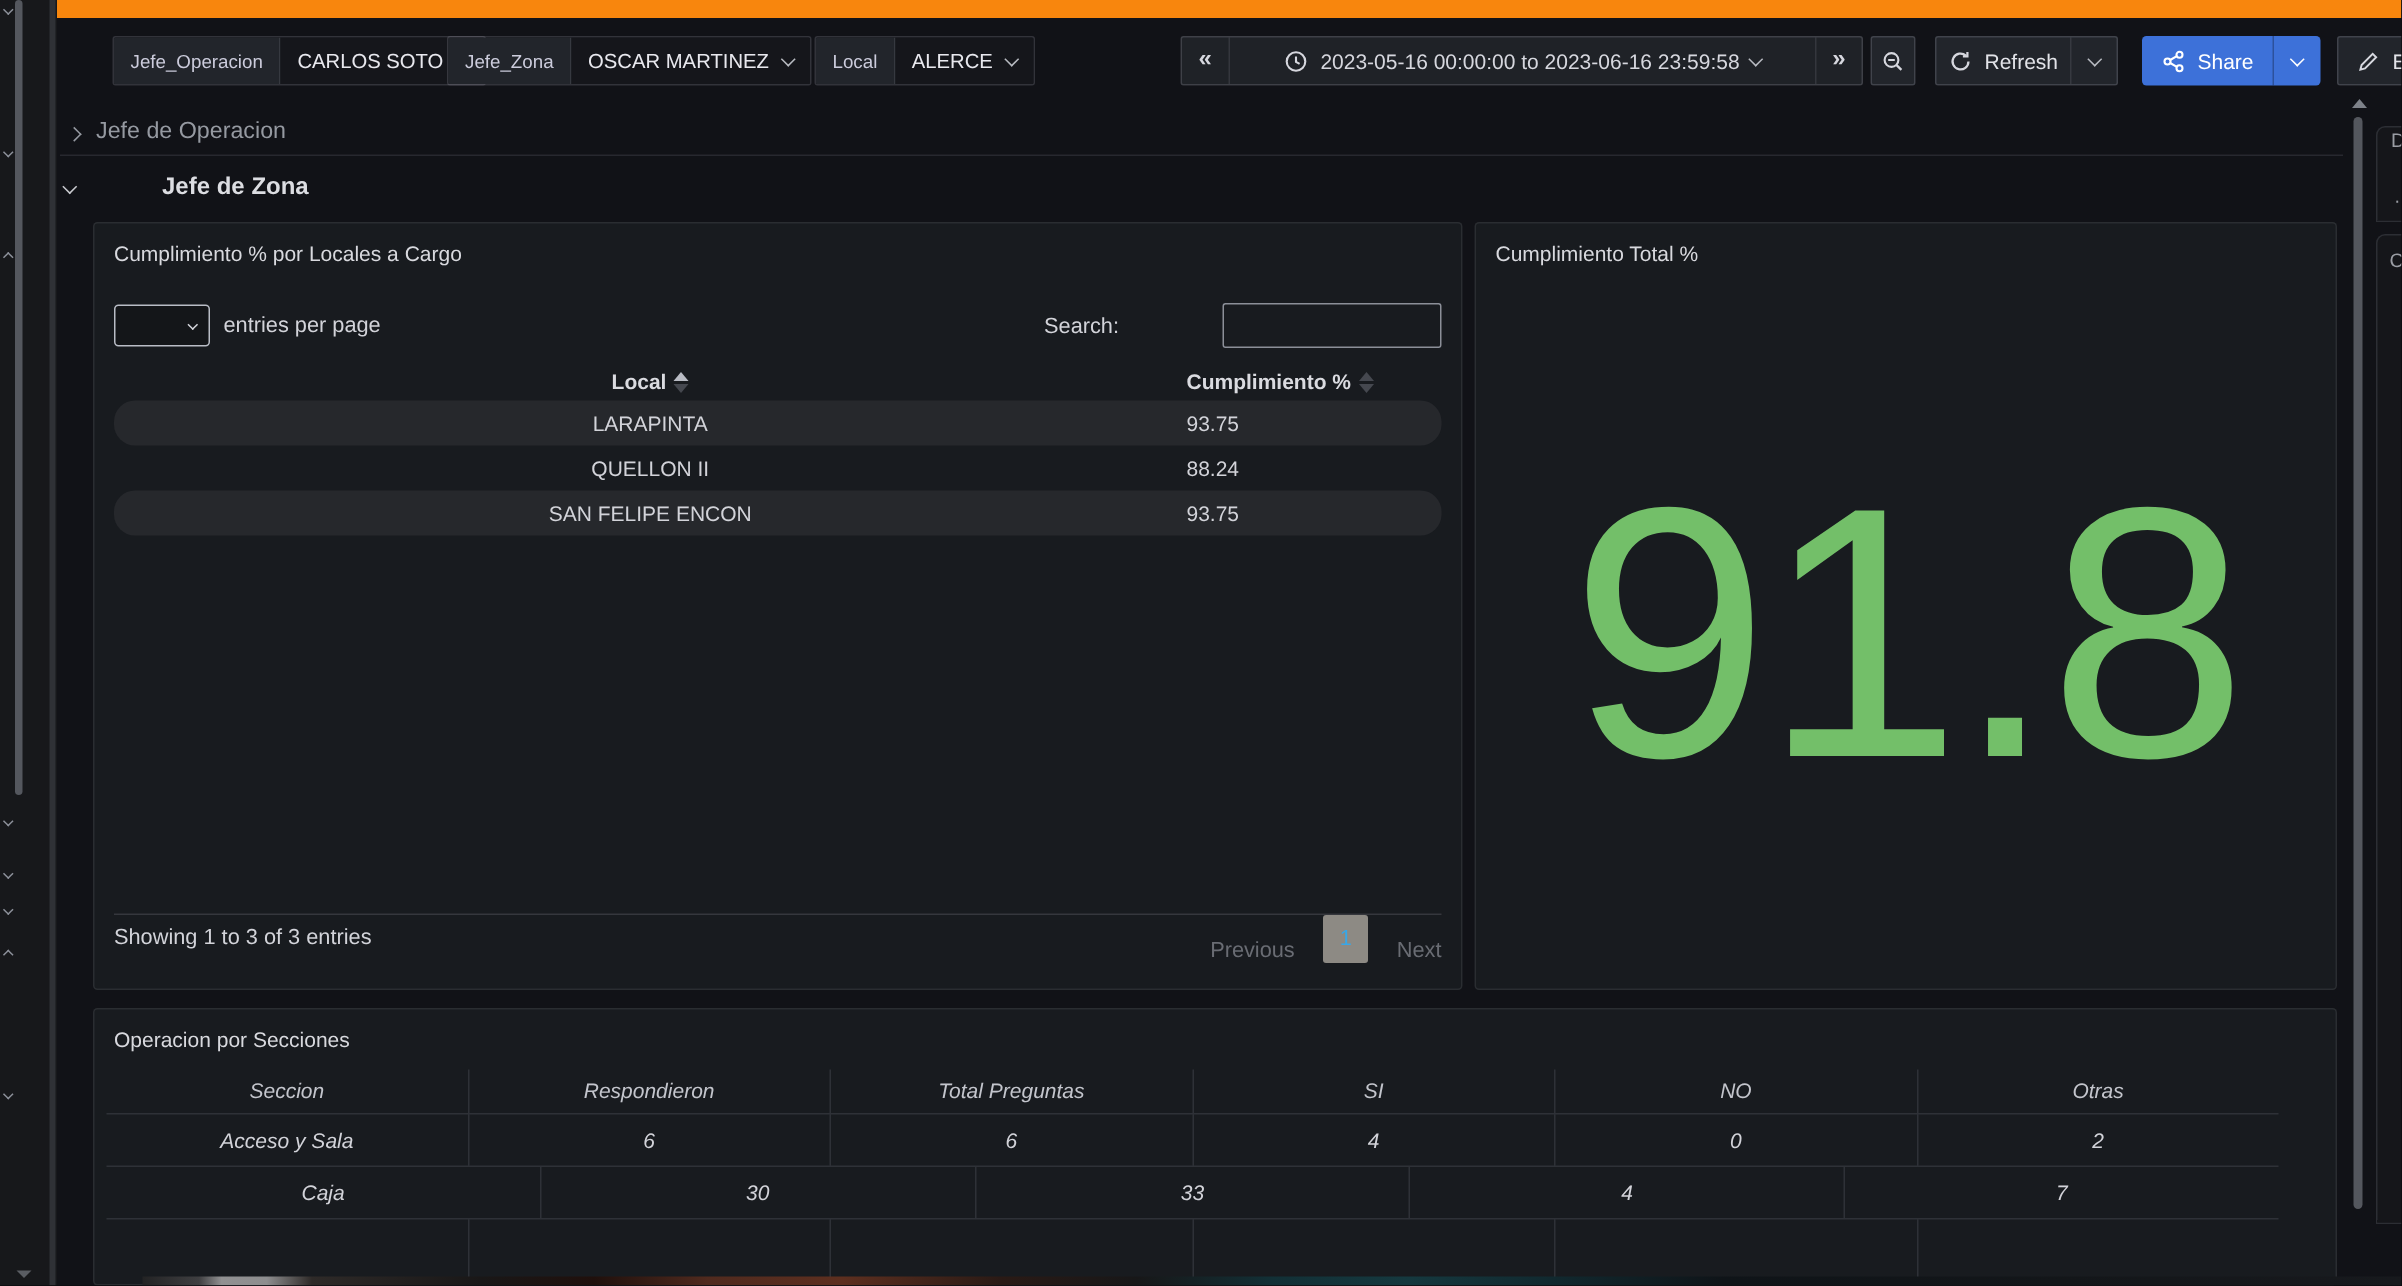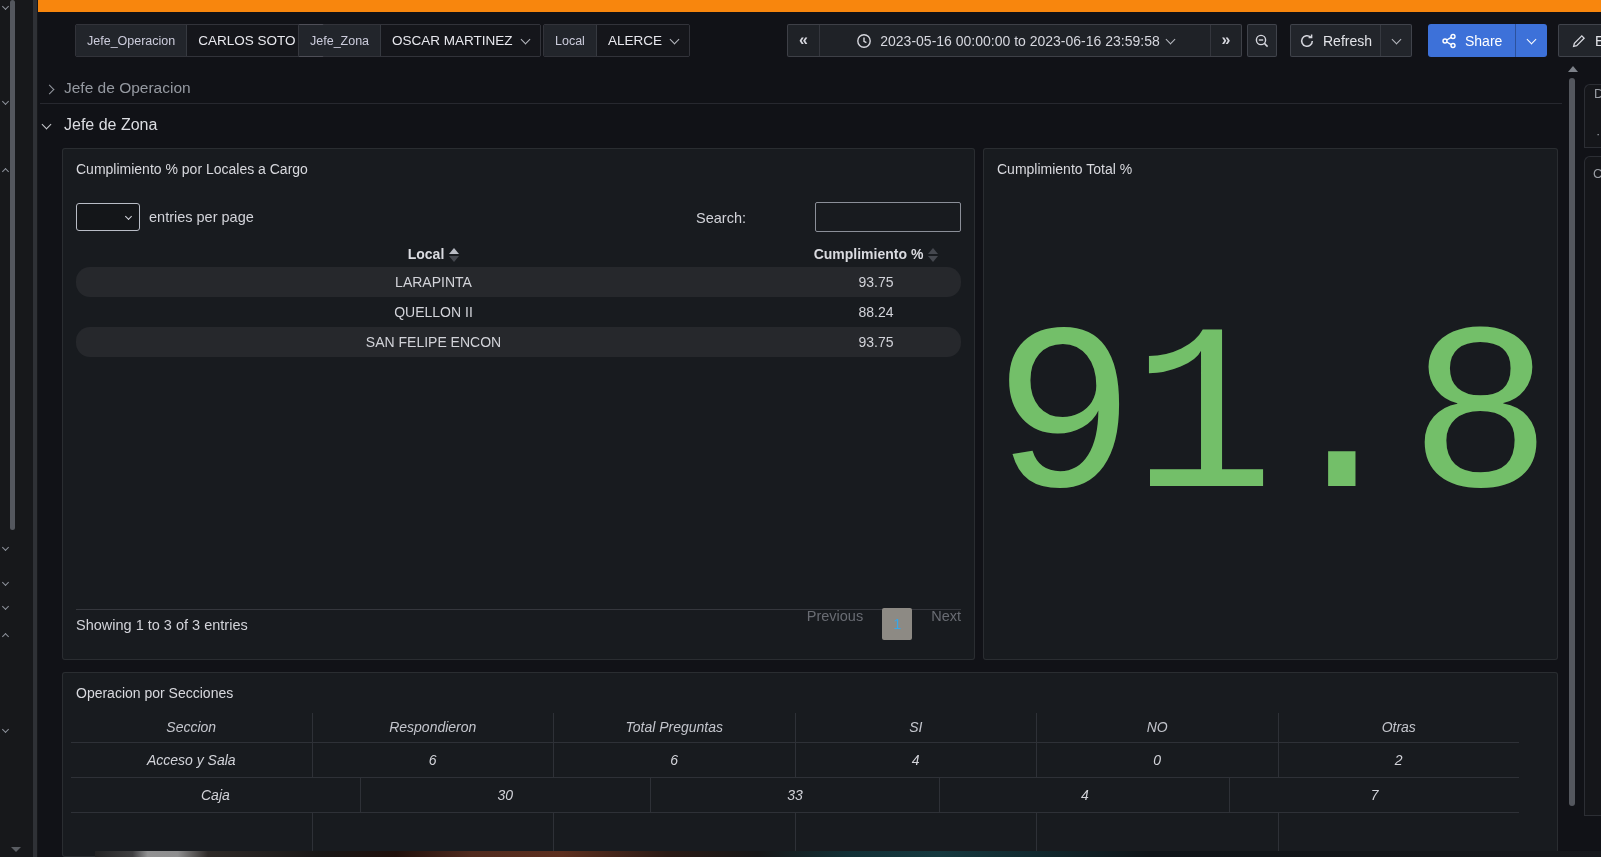--- a/index.html
+++ b/index.html
@@ -36,49 +36,49 @@
   .time-text { font-size:14px; color:#d6d7de; margin:0 7px 0 8px; }
   .icon { display:inline-flex; align-items:center; }
 
   .blue-btn { position:absolute; top:24px; height:33px; background:#3D71D9; border-radius:3px; color:#fff; display:flex; align-items:stretch; overflow:hidden; }
   .blue-main { display:flex; align-items:center; gap:8px; padding:0 13px; font-size:14px; font-weight:500; }
   .blue-chev { display:flex; align-items:center; justify-content:center; width:31px; border-left:1px solid rgba(0,0,0,0.28); }
   .blue-chev .chv { color:#fff; margin-top:-3px; }
 
   
   .row-title-dim { position:absolute; font-size:15.5px; color:#9599a1; }
-  .row-title-bright { position:absolute; font-size:16px; font-weight:400; color:#dcdde2; }
+  .row-title-bright { position:absolute; font-size:16px; font-weight:700; color:#dcdde2;margin-left:44px; }
   .hline { position:absolute; height:0; border-top:1px solid rgba(204,204,220,0.12); }
 
   
   .panel { position:absolute; background:#181b1f; border:1px solid rgba(204,204,220,0.10); border-radius:3px; overflow:hidden; }
   .panel-title { position:absolute; left:13px; top:12px; font-size:14px; font-weight:500; color:#d8d9de; }
 
   
   .entries-select { position:absolute; left:13px; top:54px; width:64px; height:28px; background:#141619; border:1px solid #b9bdc6; border-radius:3px; display:flex; align-items:center; justify-content:flex-end; padding-right:8px; color:#d6d7de; }
   .entries-label { position:absolute; left:86px; top:60px; font-size:14.5px; color:#d2d3d9; }
   .search-label { position:absolute; right:228px; top:61px; font-size:14.5px; color:#d2d3d9; }
   .search-input { position:absolute; right:13px; top:53px; width:146px; height:30px; background:transparent; border:1px solid #8b8f98; border-radius:2px; color:#e6e6ec; font-size:14px; padding:0 8px; outline:none; }
   .t1-head { position:absolute; left:13px; right:13px; top:92px; height:26px; display:flex; align-items:center; font-size:14px; font-weight:700; color:#dadbe0; }
   .t1-c1 { flex:1; text-align:center; }
-  .t1-c2 { width:170px; text-align:center; }
+  .t1-c2 { width:170px; text-align:left; }
   .t1-row { position:absolute; left:13px; right:13px; height:30px; display:flex; align-items:center; font-size:14px; color:#d2d3d9;border-radius:14px; }
   .t1-row.stripe { background:#26282c; }
   .sort { display:inline-flex; flex-direction:column; gap:2px; margin-left:5px; vertical-align:middle; }
   .tri-up { width:0; height:0; border-left:5px solid transparent; border-right:5px solid transparent; border-bottom:6px solid #b9bcc4; }
   .tri-down { width:0; height:0; border-left:5px solid transparent; border-right:5px solid transparent; border-top:6px solid #45484f; }
   .tri-dim { border-bottom-color:#45484f; }
   .t1-footline { position:absolute; left:13px; right:13px; top:460px; border-top:1px solid rgba(204,204,220,0.16); }
   .showing { position:absolute; left:13px; top:468px; font-size:14.5px; color:#d2d3d9; }
-  .pager { position:absolute; right:13px; top:459px; height:34px; display:flex; align-items:flex-start; gap:19px; font-size:14.5px; color:#696c73; }
+  .pager { position:absolute; right:13px; top:459px; height:34px; display:flex; align-items:flex-end; gap:19px; font-size:14.5px; color:#696c73; }
   .page-chip { width:30px; height:32px; background:#8D8A84; border-radius:2px; color:#38A7E8; display:flex; align-items:center; justify-content:center; font-size:14.5px; }
 
   
   .big-stat-wrap { position:absolute; left:0; right:0; top:38px; bottom:0; display:flex; align-items:center; justify-content:center; }
-  .big-stat { font-size:238px; line-height:0.78; font-weight:500; color:#73BF69; letter-spacing:-4px;font-family:Liberation Mono, monospace; }
+  .big-stat { font-size:238px; line-height:0.78; font-weight:500; color:#73BF69; letter-spacing:-4px; }
 
   
   .t3 { position:absolute; left:8px; right:38px; top:40px; }
   .t3-row { display:flex; border-bottom:1px solid rgba(204,204,220,0.13);font-style:italic; }
   .t3-cell { flex:1; text-align:center; font-size:14px; color:#d2d3d9; padding:9px 4px 9px; }
   .t3-cell + .t3-cell { border-left:1px solid rgba(204,204,220,0.13); }
   .t3-head .t3-cell { color:#c3c5cc; padding:6px 4px 7px; }
   .t3-partial { height:60px; }
 
   

